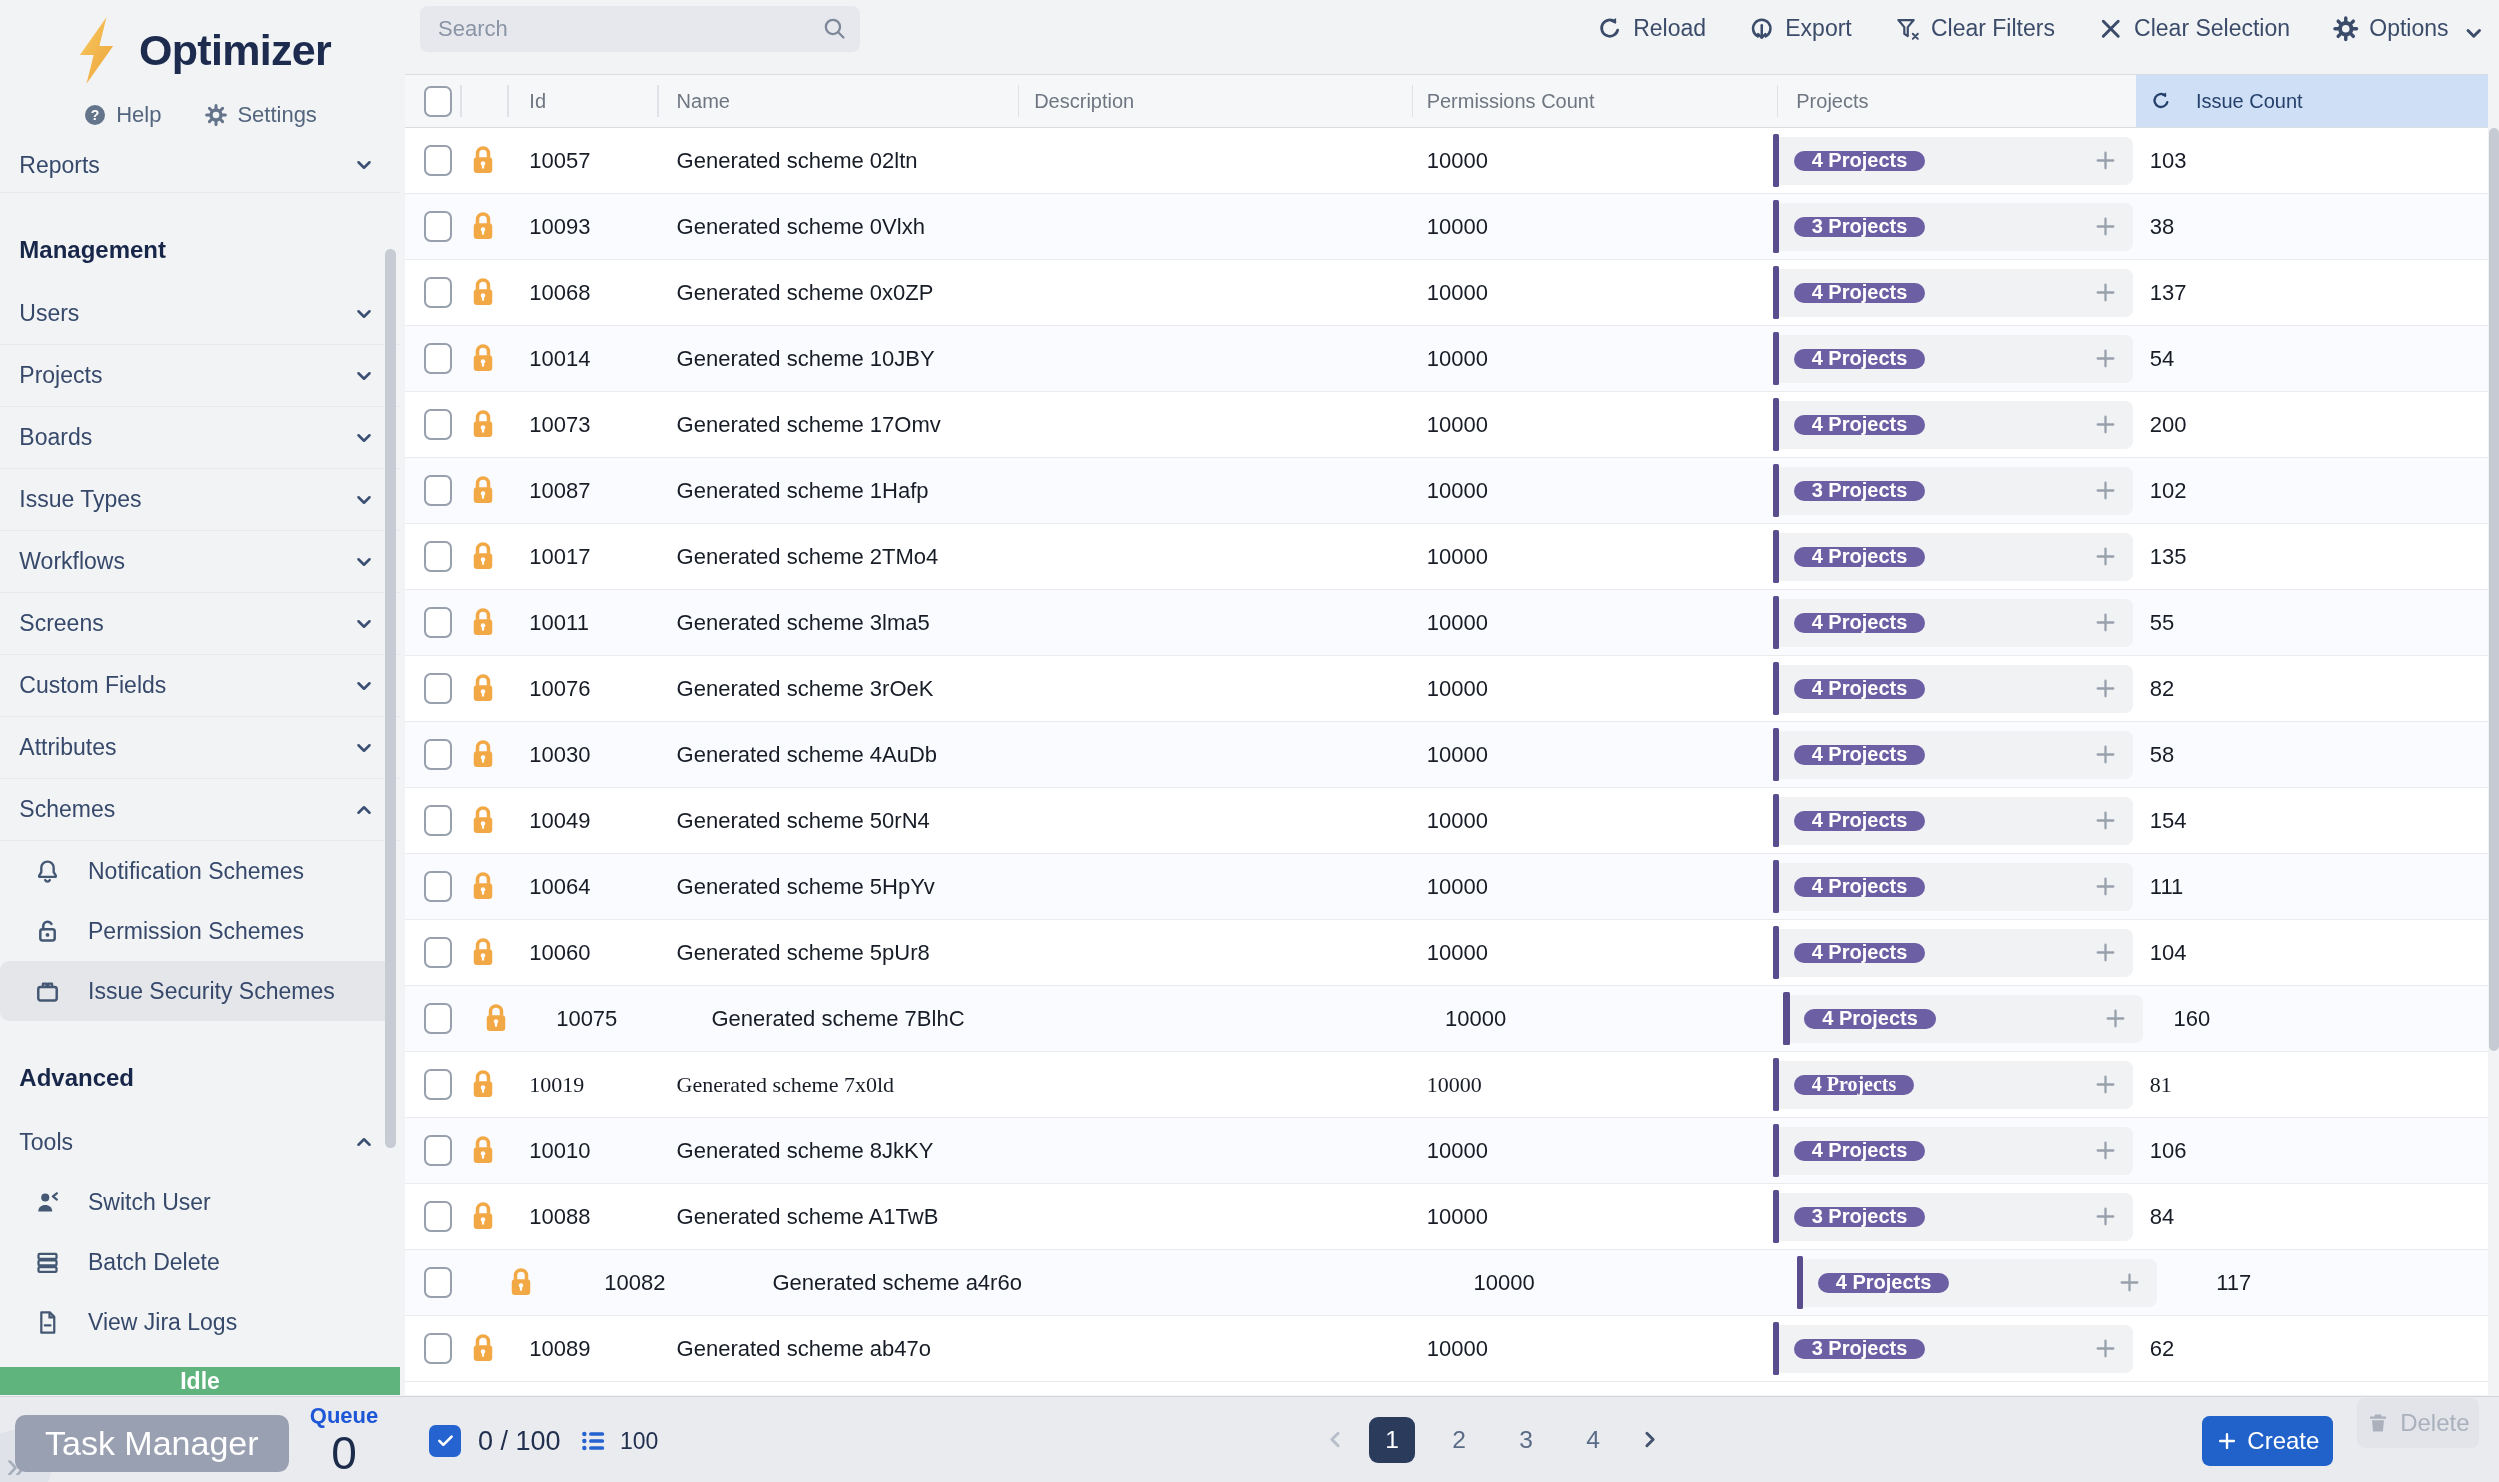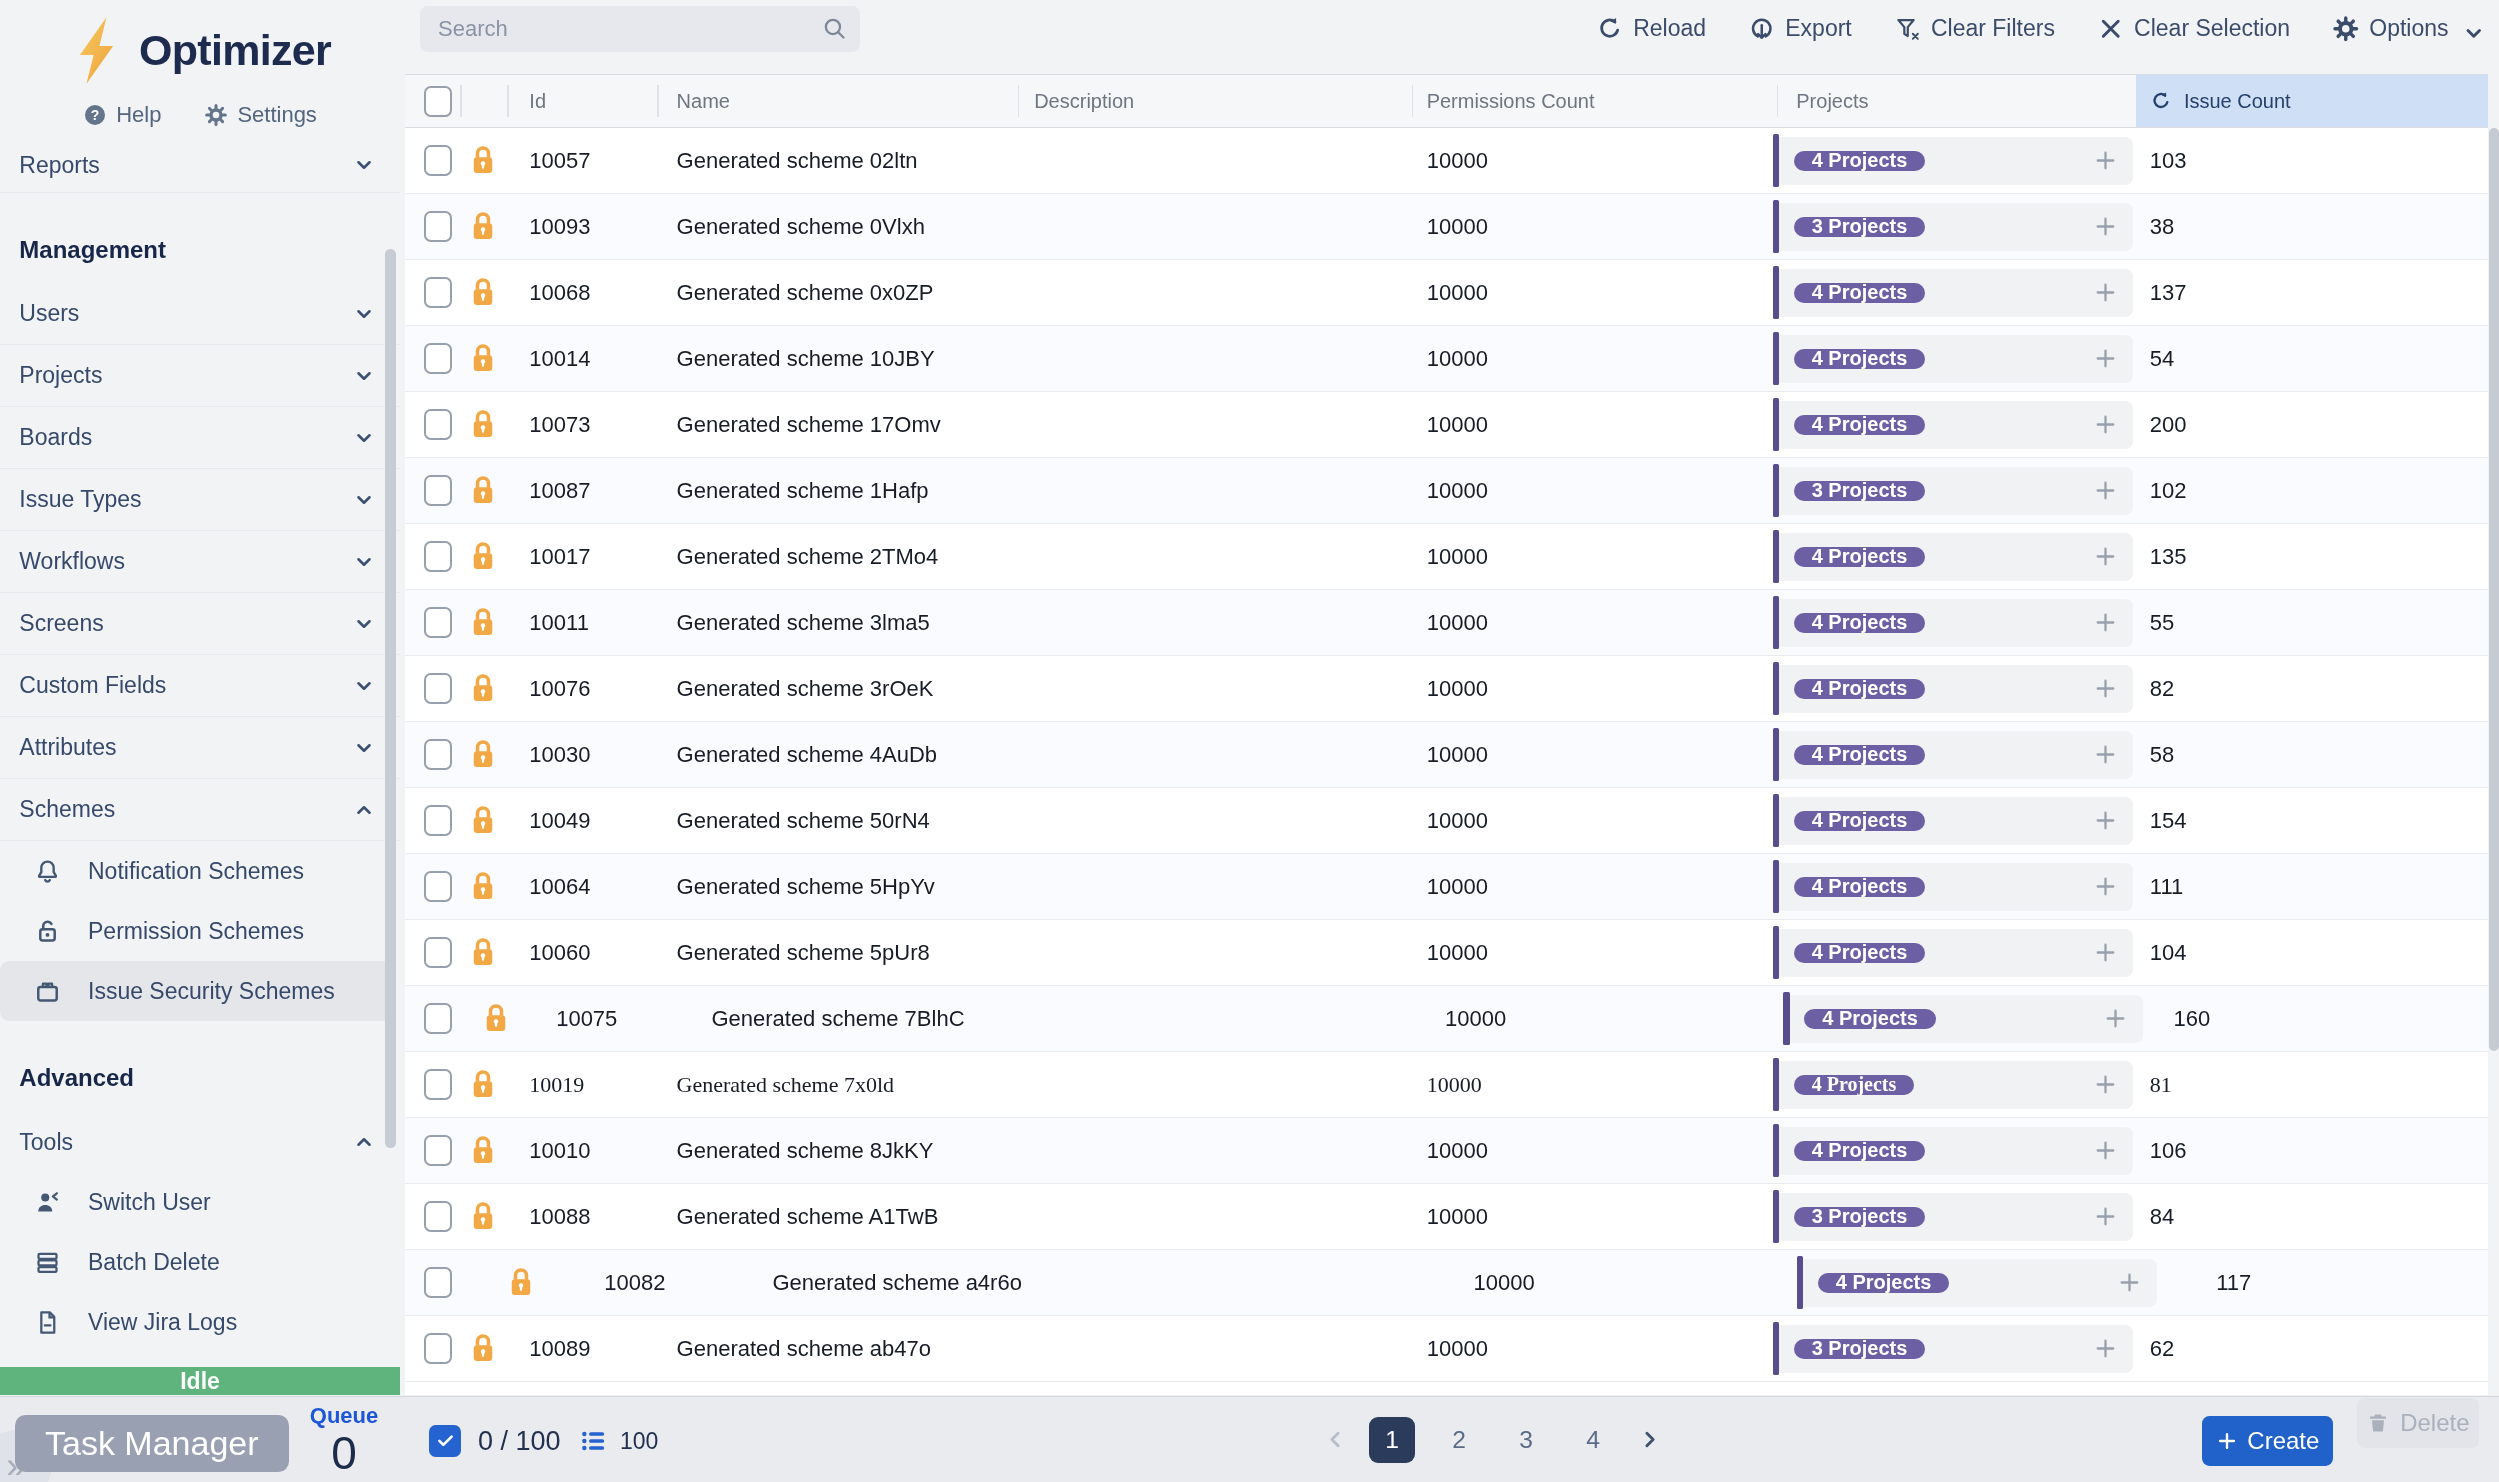--- a/index.html
+++ b/index.html
@@ -33,21 +33,21 @@
   .action svg{width:27.5px;height:27.5px}
   .action .caret{width:19.3px;height:19.3px;margin-left:1.5px}
 
   
   .table{position:absolute;left:405px;top:74px;width:2083px;height:1321px;background:#fff;overflow:hidden}
   .thead{display:flex;height:52px;background:#f6f7f8;border-top:1.5px solid #d9dce1;border-bottom:1.5px solid #d9dce1;color:#6e7682;font-size:20px}
   .th{display:flex;align-items:center;position:relative;box-sizing:border-box}
   .th.sep::before{content:"";position:absolute;left:0;top:10.4px;bottom:10.4px;width:1.5px;background:#dfe2e6}
   .w-sel{width:56px}.w-lock{width:48px}.w-id{width:152px}.w-name{width:366px}.w-desc{width:400px}.w-perm{width:371px}.w-proj{width:365px}.w-issue{width:357px}
   .pl-id{padding-left:22px}.pl-name{padding-left:19.3px}.pl-desc{padding-left:16.4px}.pl-perm{padding-left:15px}.pl-proj{padding-left:19.3px}
-  .th-issue{background:#cfe0f6;color:#24406b;gap:12px;padding-left:13.4px;cursor:pointer}
+  .th-issue{background:#cfe0f6;color:#24406b;gap:24px;padding-left:13.4px;cursor:pointer}
   .th-issue svg{width:22px;height:22px}
   .tr{display:flex;height:65px;align-items:center;border-bottom:1.5px solid #e9ebee;font-size:22px;color:#171c26;background:#fff}
   .tr:nth-child(even){background:#fafbfe}
   .td{display:flex;align-items:center;box-sizing:border-box}
   .cb{width:28px;height:31px;border:2.2px solid #97a0ac;border-radius:6.7px;background:#fff;margin-left:19.3px;cursor:pointer;box-sizing:border-box}
   .lock{width:30px;height:33px;color:#f2a844;margin-left:7.4px}
   .proj-box{position:relative;width:360px;height:48px;background:#f1f2f4;border-radius:7.4px;display:flex;align-items:center;margin-left:-4.5px}
   .proj-bar{position:absolute;left:0;top:-2.2px;bottom:-2.2px;width:6.7px;background:#5a4d8e;border-radius:1.5px}
   .pill{margin-left:21px;background:#6d5fa4;color:#fff;font-weight:700;font-size:20px;height:20px;display:flex;align-items:center;padding:0 18px;border-radius:10.4px;cursor:pointer}
   .plus{margin-left:auto;margin-right:15px;width:25px;height:25px;color:#98a0ab;cursor:pointer}

